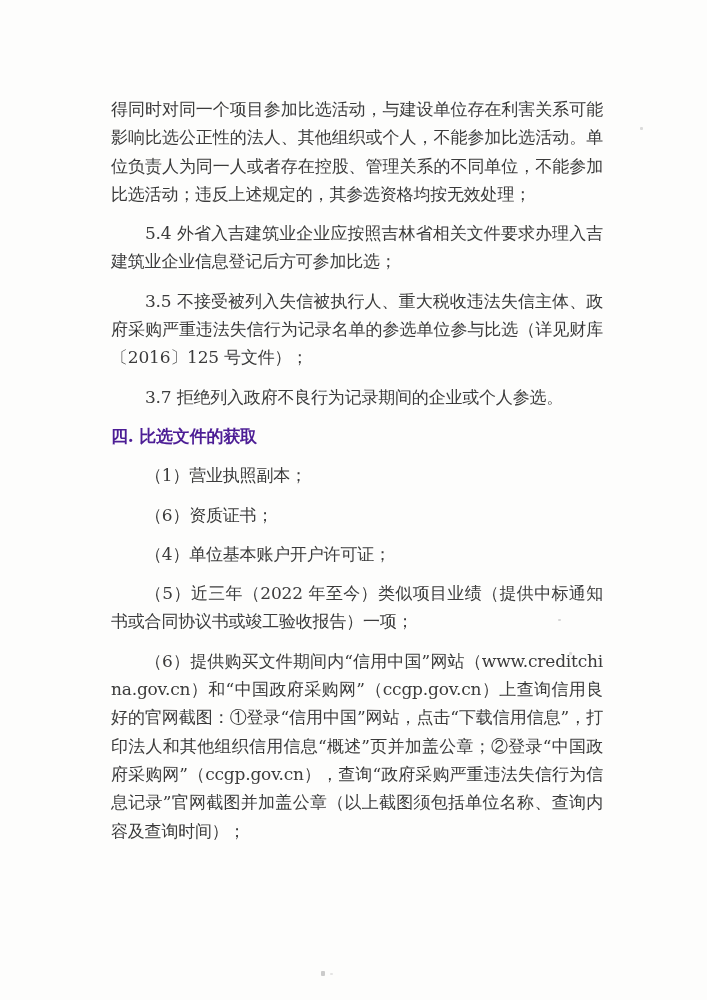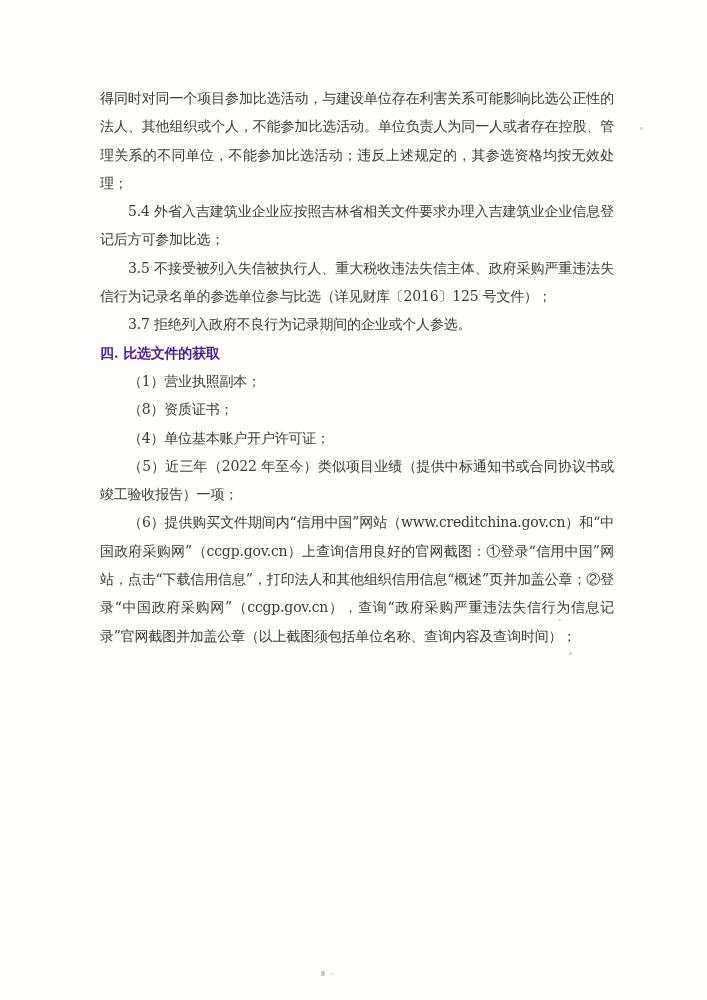--- a/index.html
+++ b/index.html
@@ -15,22 +15,22 @@
     overflow: hidden;
     font-family: "DejaVu Serif", "Liberation Serif", serif;
   }
   .content {
     position: absolute;
     left: 100px;
     top: 84px;
     width: 514px;
   }
   .para {
-    margin: 0;
-    font-size: 14px;
+    margin: 11px;
+    font-size: 17px;
     line-height: 28.3px;
     letter-spacing: -0.2px;
     color: #3b3b3b;
     text-align: justify;
     text-justify: inter-ideograph;
     word-break: break-all;
   }
   .para.indent {
     text-indent: 2em;
   }
@@ -54,21 +54,21 @@
 <body>
 
 <div class="page">
   <div class="content">
     <p class="para">得同时对同一个项目参加比选活动，与建设单位存在利害关系可能影响比选公正性的法人、其他组织或个人，不能参加比选活动。单位负责人为同一人或者存在控股、管理关系的不同单位，不能参加比选活动；违反上述规定的，其参选资格均按无效处理；</p>
     <p class="para indent">5.4 外省入吉建筑业企业应按照吉林省相关文件要求办理入吉建筑业企业信息登记后方可参加比选；</p>
     <p class="para indent">3.5 不接受被列入失信被执行人、重大税收违法失信主体、政府采购严重违法失信行为记录名单的参选单位参与比选（详见财库〔2016〕125 号文件）；</p>
     <p class="para indent">3.7 拒绝列入政府不良行为记录期间的企业或个人参选。</p>
     <p class="para heading">四. 比选文件的获取</p>
     <p class="para indent">（1）营业执照副本；</p>
-    <p class="para indent">（8）资质证书；</p>
+    <p class="para indent">（6）资质证书；</p>
     <p class="para indent">（4）单位基本账户开户许可证；</p>
     <p class="para indent">（5）近三年（2022 年至今）类似项目业绩（提供中标通知书或合同协议书或竣工验收报告）一项；</p>
     <p class="para indent">（6）提供购买文件期间内“信用中国”网站（www.creditchina.gov.cn）和“中国政府采购网”（ccgp.gov.cn）上查询信用良好的官网截图：①登录“信用中国”网站，点击“下载信用信息”，打印法人和其他组织信用信息“概述”页并加盖公章；②登录“中国政府采购网”（ccgp.gov.cn），查询“政府采购严重违法失信行为信息记录”官网截图并加盖公章（以上截图须包括单位名称、查询内容及查询时间）；</p>
   </div>
   <div class="speck s1"></div>
   <div class="speck s2"></div>
   <div class="speck s3"></div>
   <div class="speck s4"></div>
   <div class="speck s5"></div>
 </div>

